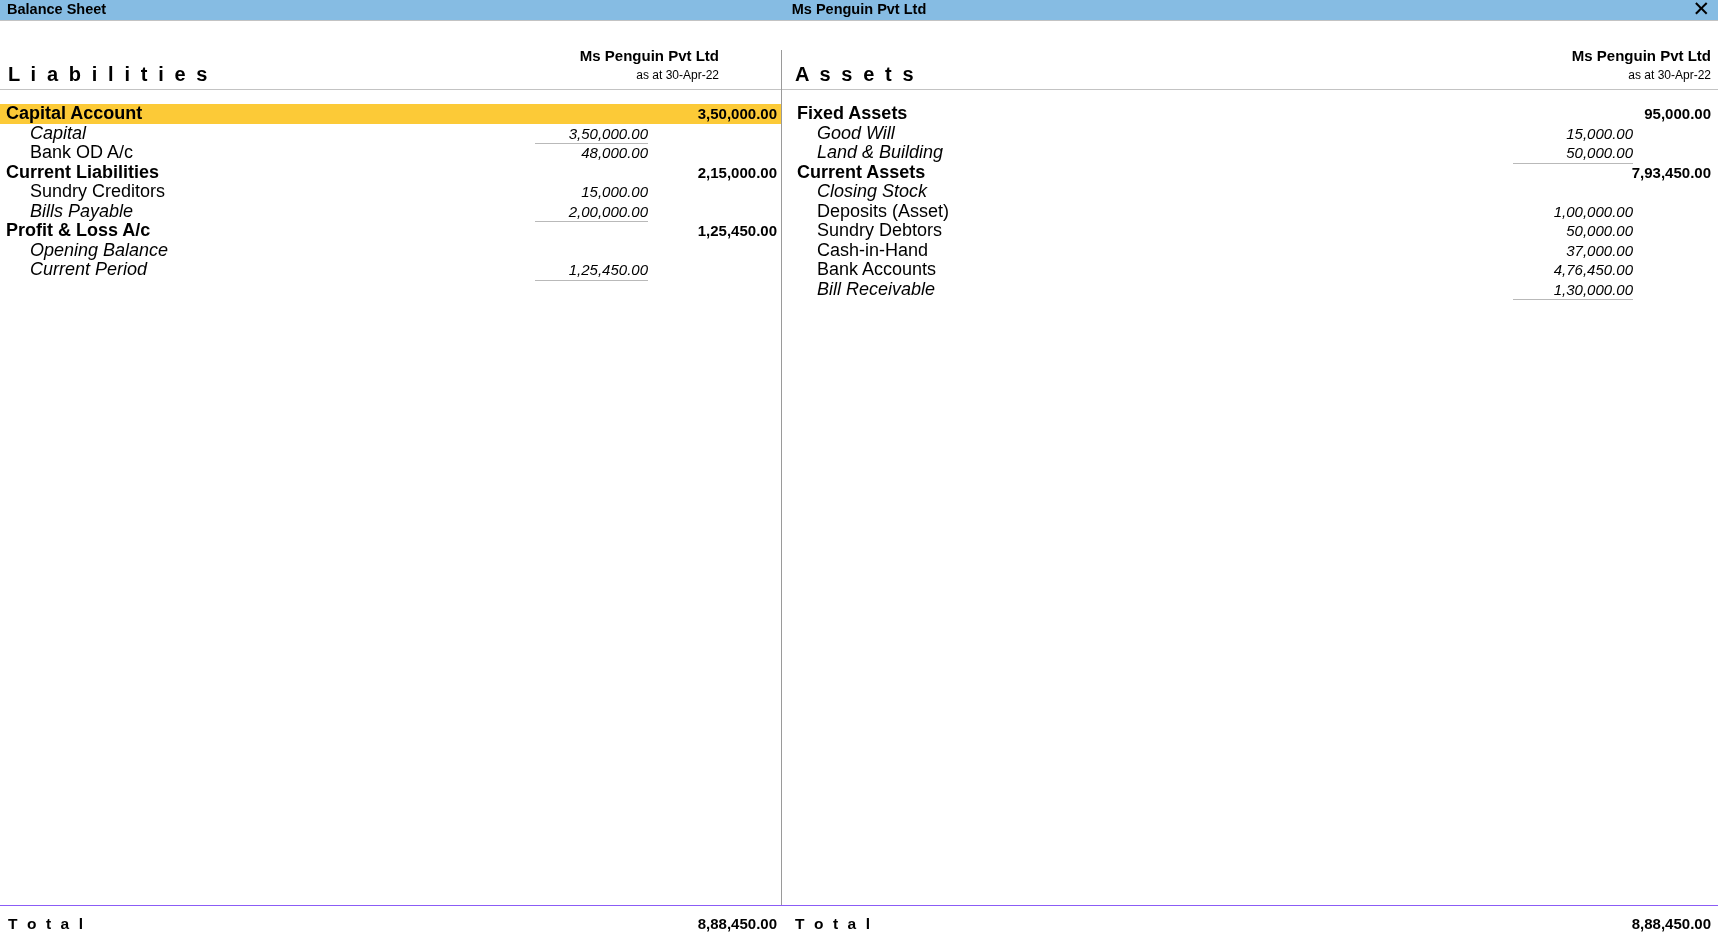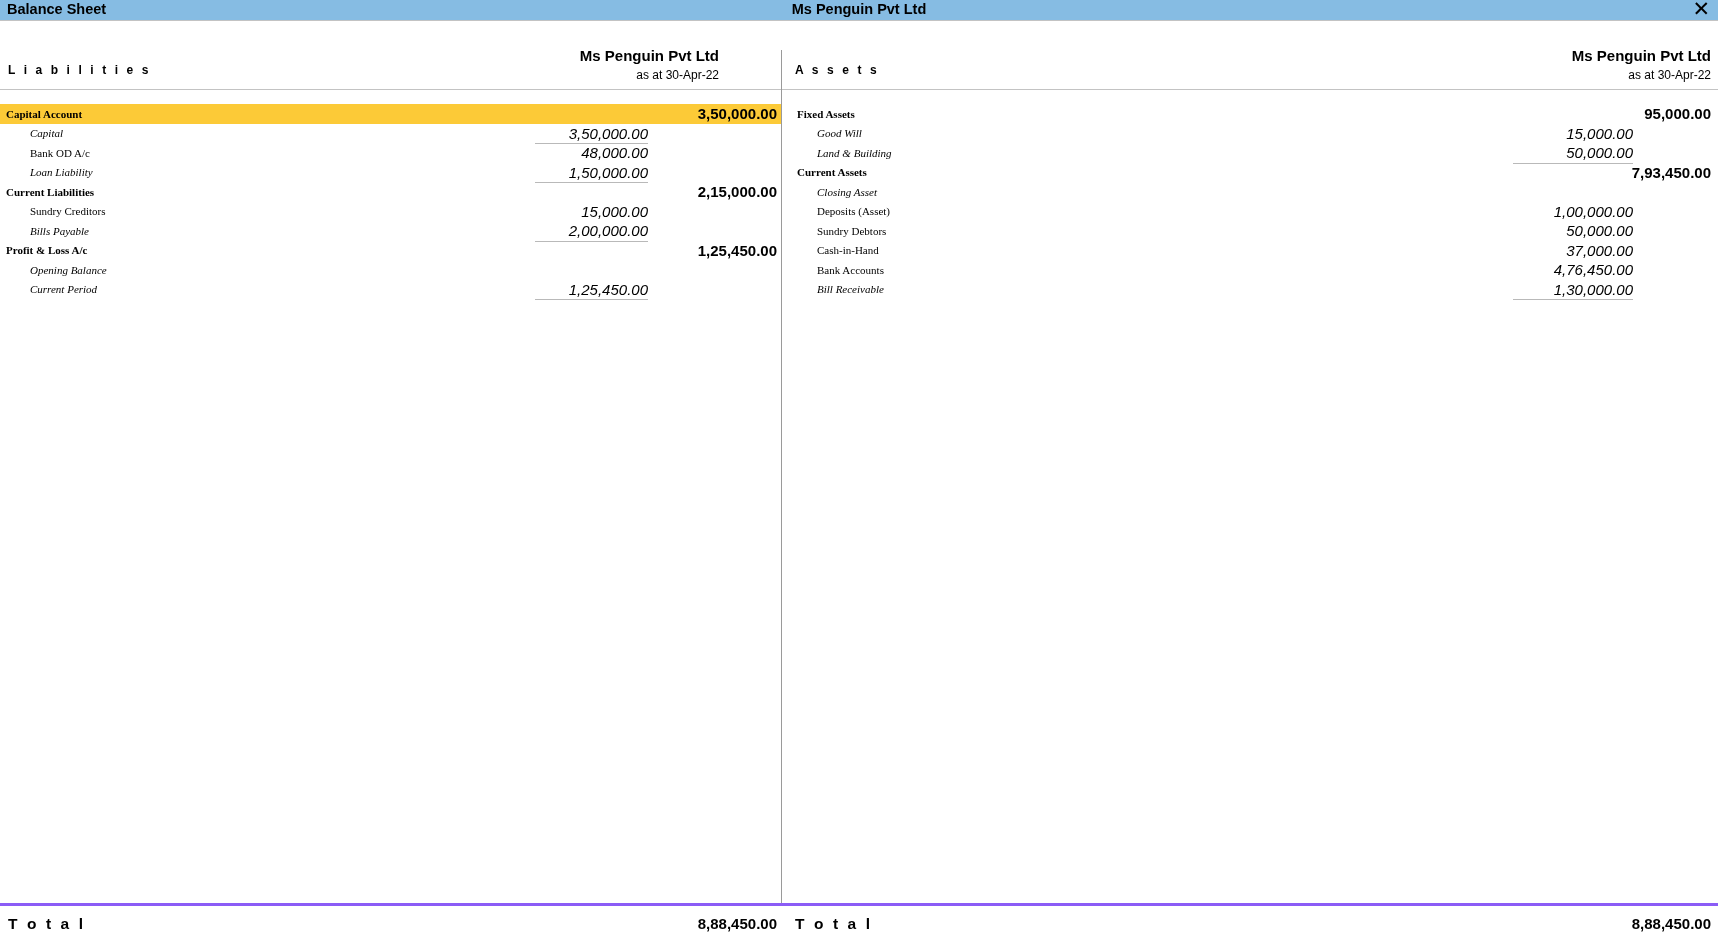--- a/index.html
+++ b/index.html
@@ -46,21 +46,21 @@
   
   .colhead{
     position:relative;
     height:70px;box-sizing:border-box;
     border-top:1px solid #c3c3c3;
     border-bottom:1px solid #c3c3c3;
     padding:0;
   }
   .colhead .side-title{
     position:absolute;left:8px;top:42px;
-    font-weight:bold;font-size:12px;
+    font-weight:bold;font-size:20px;
     letter-spacing:2.6px;
     text-align:center;
   }
   .col-right .colhead .side-title{left:14px;}
   .colhead .entity{
     position:absolute;right:62px;top:26px;
     text-align:right;
     font-weight:bold;font-size:15px;
     line-height:18px;
   }
@@ -77,22 +77,21 @@
   .rows{position:relative;padding-top:14px;}
 
   .row{
     position:relative;
     height:19.5px;
     display:flex;align-items:center;
     white-space:nowrap;
   }
   .row .label{
     flex:0 0 auto;
-    font-size:11px;
-    font-family:Liberation Serif, serif;
+    font-size:18px;
   }
   .row.group .label{
     font-weight:bold;
     padding-left:6px;
   }
   .col-right .row.group .label{padding-left:16px;}
   .row.item .label{
     font-weight:normal;
     padding-left:30px;
   }
@@ -133,21 +132,21 @@
     height:1px;background:#b9b9b9;
     right:133px;width:113px;
     bottom:-1px;
   }
   .col-right .subrule{right:85px;width:120px;}
 
   
   .totals{
     display:flex;
     height:38px;min-height:38px;
-    border-top:3px solid #8b5cf6;
+    border-top:1px solid #8b5cf6;
   }
   .total-cell{position:relative;box-sizing:border-box;}
   .total-cell.left{width:781px;}
   .total-cell.right{flex:1;}
   .total-label{
     position:absolute;left:8px;top:9px;
     font-weight:bold;font-size:15.5px;letter-spacing:2.6px;
   }
   .total-cell.right .total-label{left:14px;}
   .total-value{
@@ -184,25 +183,20 @@
             </div>
             <div class="row item italic">
               <span class="label">Capital</span>
               <span class="val-inner">3,50,000.00</span>
               <span class="subrule"></span>
             </div>
             <div class="row item">
               <span class="label">Bank OD A/c</span>
               <span class="val-inner">48,000.00</span>
             </div>
-            <div class="row item italic">
-              <span class="label">Loan Liability</span>
-              <span class="val-inner">1,50,000.00</span>
-              <span class="subrule"></span>
-            </div>
             <div class="row group">
               <span class="label">Current Liabilities</span>
               <span class="val-outer">2,15,000.00</span>
             </div>
             <div class="row item">
               <span class="label">Sundry Creditors</span>
               <span class="val-inner">15,000.00</span>
             </div>
             <div class="row item italic">
               <span class="label">Bills Payable</span>
@@ -243,21 +237,21 @@
             <div class="row item italic">
               <span class="label">Land &amp; Building</span>
               <span class="val-inner">50,000.00</span>
               <span class="subrule"></span>
             </div>
             <div class="row group">
               <span class="label">Current Assets</span>
               <span class="val-outer">7,93,450.00</span>
             </div>
             <div class="row item italic">
-              <span class="label">Closing Asset</span>
+              <span class="label">Closing Stock</span>
               <span class="val-inner"></span>
             </div>
             <div class="row item">
               <span class="label">Deposits (Asset)</span>
               <span class="val-inner">1,00,000.00</span>
             </div>
             <div class="row item">
               <span class="label">Sundry Debtors</span>
               <span class="val-inner">50,000.00</span>
             </div>

